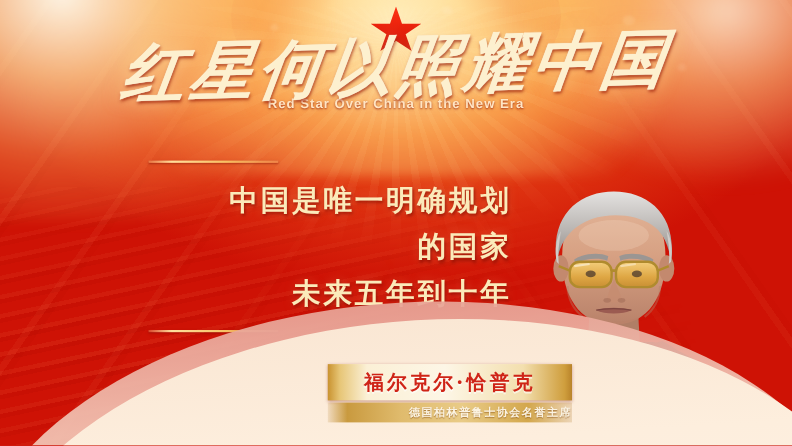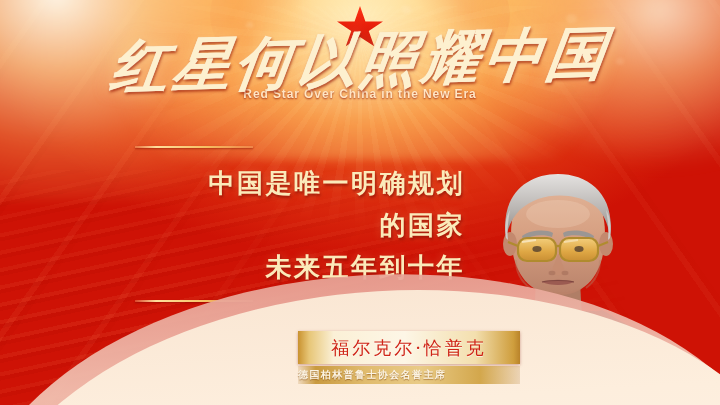--- a/index.html
+++ b/index.html
@@ -204,31 +204,31 @@
     width:222px;
   }
   .plate-name {
     height:33px;
     background:linear-gradient(90deg, #c9922f 0%, #e7c677 5%, #fbf0d6 16%, #fdf6e6 48%, #f3dfae 80%, #cf9e3d 97%, #b9832a 100%);
     display:flex; align-items:center; justify-content:center;
     box-shadow:0 1px 3px rgba(120,15,0,.35);
   }
   .plate-name span {
     font-family:"DejaVu Serif", "Liberation Serif", serif;
-    font-weight:400;
+    font-weight:700;
     font-size:18px;
     letter-spacing:3px;
     color:#cf2417;
     text-shadow:0 1px 0 rgba(255,255,255,.6);
   }
   .plate-sub {
     margin-top:2px;
     height:18px;
     background:linear-gradient(90deg, rgba(176,118,34,.15) 0%, #c99a3f 8%, #e0bb6d 30%, #e9cb87 55%, #d3a74c 82%, rgba(170,112,30,.2) 100%);
-    display:flex; align-items:center; justify-content:flex-start;
+    display:flex; align-items:center; justify-content:flex-end;
   }
   .plate-sub span {
     font-size:10px;
     font-weight:700;
     letter-spacing:1.4px;
     color:#fbf3e2;
     text-shadow:0 1px 1px rgba(120,60,0,.55);
   }
 </style>
 </head>

